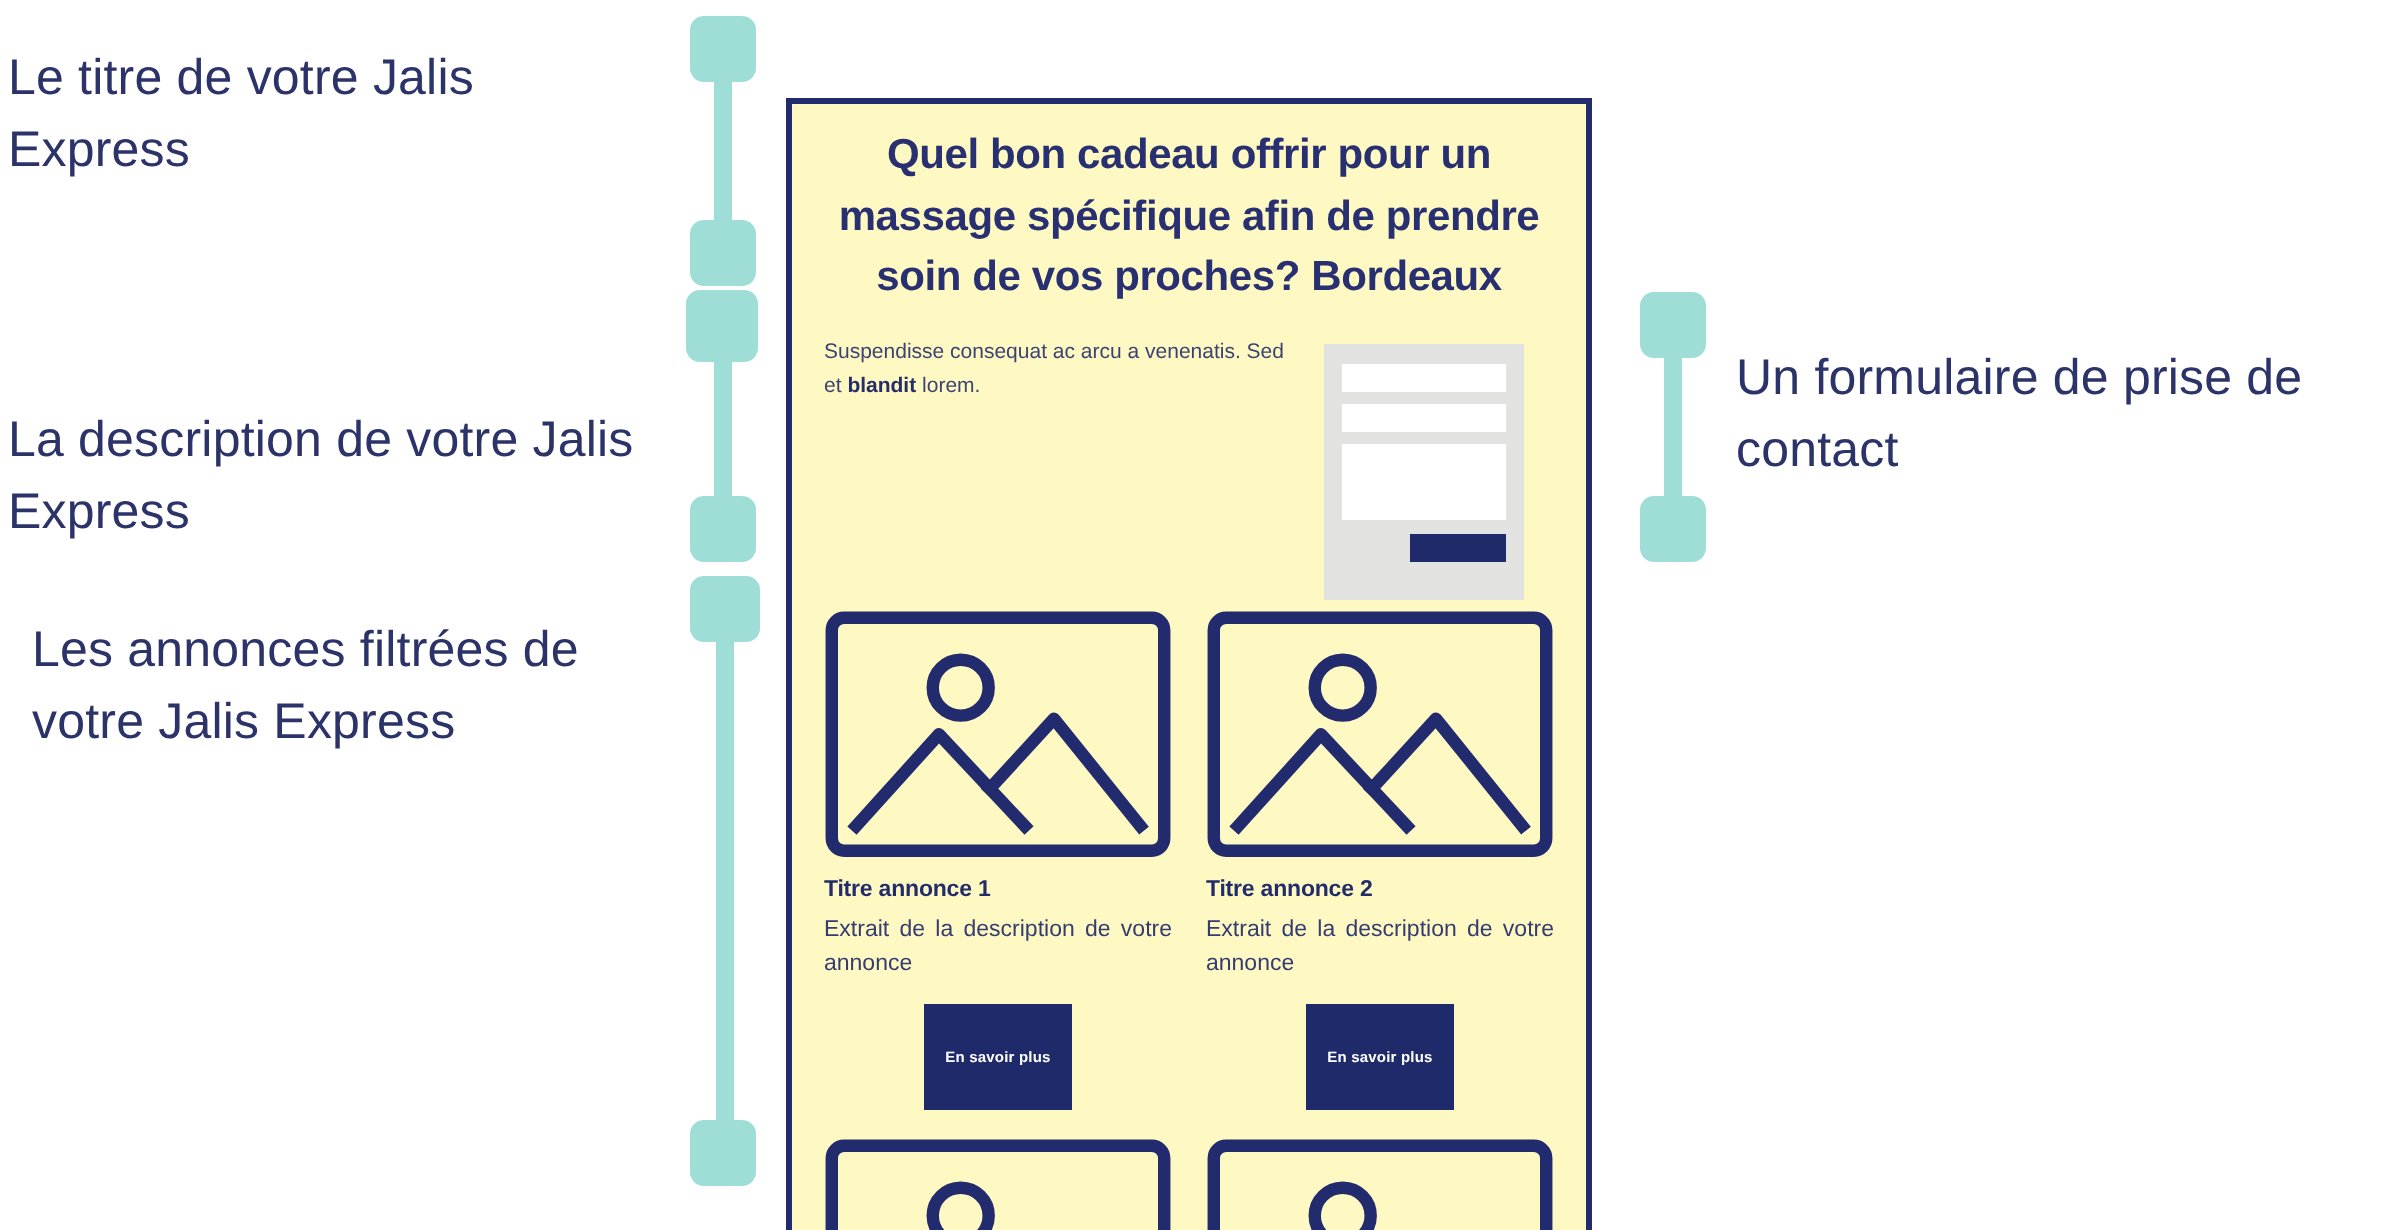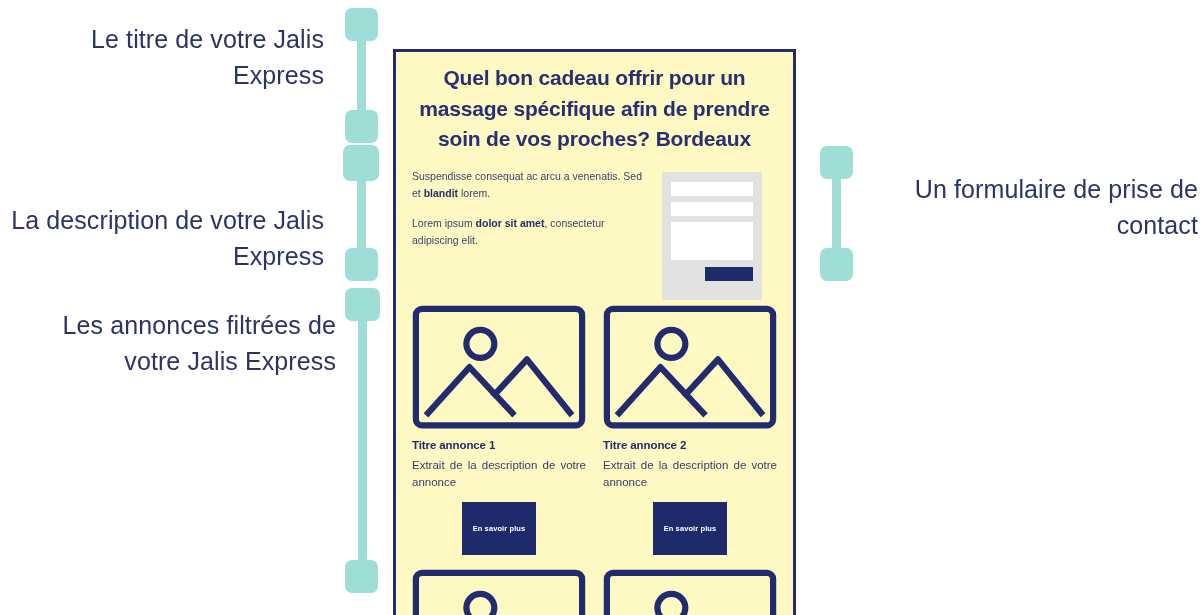--- a/index.html
+++ b/index.html
@@ -12,21 +12,21 @@
     height: 615px;
     position: relative;
     overflow: hidden;
     font-family: "Liberation Sans", sans-serif;
     color: #27306b;
   }
 
   
   .side-label {
     position: absolute;
-    text-align: right;
+    text-align: left;
     font-size: 25px;
     line-height: 1.42;
     color: #2b3369;
     font-weight: 400;
     letter-spacing: .1px;
   }
   #label-title      { left: 4px;  top: 22px;  width: 320px; }
   #label-desc       { left: 4px;  top: 173px; width: 320px; margin-top: 30px; }
   #label-ads        { left: 16px;  top: 308px; width: 320px; }
   #label-form       { left: 868px; top: 172px; width: 330px; }
@@ -204,21 +204,20 @@
 <div class="tnode" id="rn2"></div>
 
 <div id="page-frame">
 
   <h1 id="hero-title">Quel bon cadeau offrir pour un massage spécifique afin de prendre soin de vos proches? Bordeaux</h1>
 
   <div id="body-row">
 
     <div id="desc-col">
       <p class="para"><span>Suspendisse consequat ac arcu a venenatis. Sed et </span><b>blandit</b><span> lorem.</span></p>
-      <p class="para"><span>Lorem ipsum </span><b>dolor sit amet</b><span>, consectetur adipiscing elit.</span></p>
     </div>
 
     <div id="form-col">
       <div id="form-mock">
         <div class="form-input"></div>
         <div class="form-input"></div>
         <div class="form-textarea"></div>
         <div id="form-submit"></div>
       </div>
     </div>

